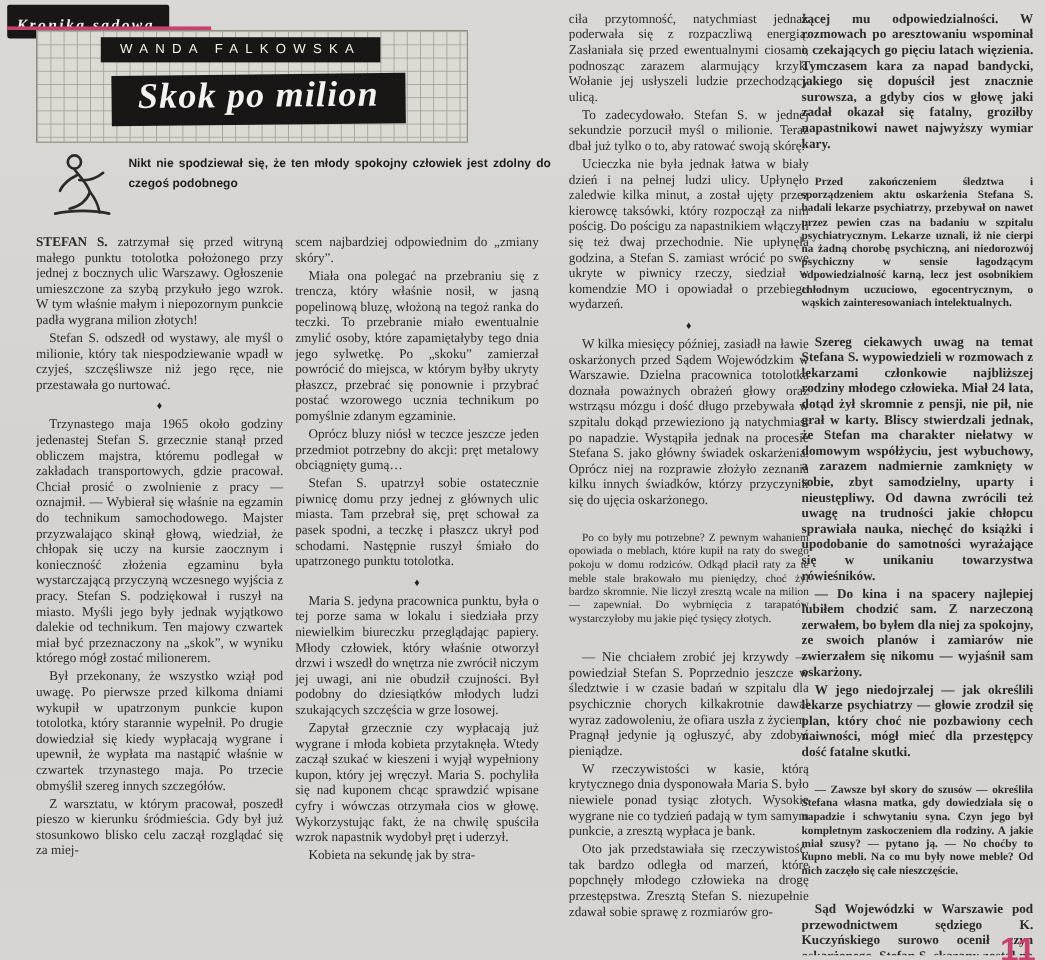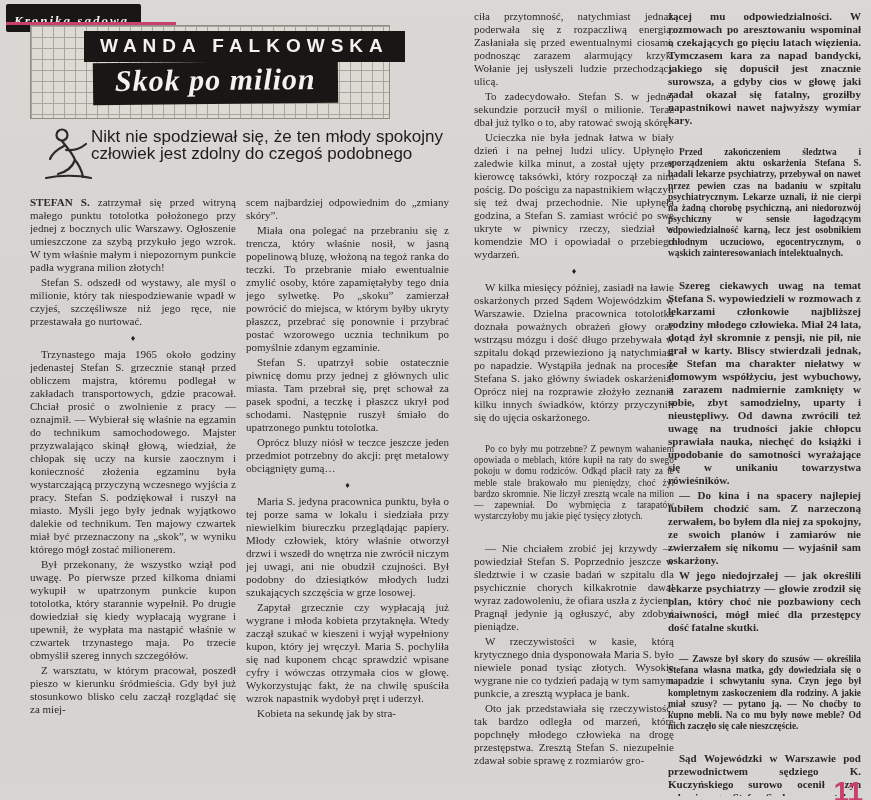--- a/index.html
+++ b/index.html
@@ -18,32 +18,32 @@
   .grid-paper{
     position:absolute;left:30px;top:25px;width:358px;height:92px;
     background-color:#dcdad3;
     background-image:linear-gradient(#a8a59d 1px,transparent 1px),
                      linear-gradient(90deg,#a8a59d 1px,transparent 1px);
     background-size:11px 11px;border:1px solid #8f8c84;
   }
   .author-bar{
     position:absolute;left:84px;top:31px;background:#181715;color:#f3f2ee;
     padding:4px 16px 5px;font-family:"Liberation Sans",sans-serif;
-    font-size:19px;font-weight:bold;letter-spacing:6px;white-space:nowrap;
+    font-size:11px;font-weight:normal;letter-spacing:6px;white-space:nowrap;
   }
   .title-bar{
     position:absolute;left:93px;top:62px;background:#181715;color:#f3f2ee;
     padding:1px 22px 7px;font-size:30px;font-style:italic;font-weight:bold;
     letter-spacing:1px;transform:rotate(-0.6deg);white-space:nowrap;
   }
   .figure-sketch{position:absolute;left:42px;top:124px;width:52px;height:58px;}
   .lede{
-    position:absolute;left:91px;top:128px;width:352px;
-    font-family:"Liberation Sans",sans-serif;font-weight:normal;
-    font-size:17px;line-height:17px;color:#1e1d1b;text-align:justify;
+    position:absolute;left:107px;top:128px;width:352px;
+    font-family:"Liberation Sans",sans-serif;font-weight:bold;
+    font-size:10px;line-height:17px;color:#1e1d1b;text-align:justify;
   }
   
   .col{
     position:absolute;text-align:justify;overflow:hidden;
     font-size:11px;line-height:13px;color:#2b2a28;
   }
   #col1{left:30px; top:196px;width:206px;height:600px;}
   #col2{left:246px;top:196px;width:203px;height:600px;}
   #col3{left:474px;top:10px; width:200px;height:786px;}
   #col4{left:668px;top:10px; width:193px;height:786px;font-weight:bold;}
@@ -91,22 +91,22 @@
       <p class="para normal noindent"><b>STEFAN S. </b>zatrzymał się przed witryną małego punktu totolotka położonego przy jednej z bocznych ulic Warszawy. Ogłoszenie umieszczone za szybą przykuło jego wzrok. W tym właśnie małym i niepozornym punkcie padła wygrana milion złotych!</p>
       <p class="para normal">Stefan S. odszedł od wystawy, ale myśl o milionie, który tak niespodziewanie wpadł w czyjeś, szczęśliwsze niż jego ręce, nie przestawała go nurtować.</p>
       <p class="para sep">♦</p>
       <p class="para normal">Trzynastego maja 1965 około godziny jedenastej Stefan S. grzecznie stanął przed obliczem majstra, któremu podlegał w zakładach transportowych, gdzie pracował. Chciał prosić o zwolnienie z pracy — oznajmił. — Wybierał się właśnie na egzamin do technikum samochodowego. Majster przyzwalająco skinął głową, wiedział, że chłopak się uczy na kursie zaocznym i konieczność złożenia egzaminu była wystarczającą przyczyną wczesnego wyjścia z pracy. Stefan S. podziękował i ruszył na miasto. Myśli jego były jednak wyjątkowo dalekie od technikum. Ten majowy czwartek miał być przeznaczony na „skok”, w wyniku którego mógł zostać milionerem.</p>
       <p class="para normal">Był przekonany, że wszystko wziął pod uwagę. Po pierwsze przed kilkoma dniami wykupił w upatrzonym punkcie kupon totolotka, który starannie wypełnił. Po drugie dowiedział się kiedy wypłacają wygrane i upewnił, że wypłata ma nastąpić właśnie w czwartek trzynastego maja. Po trzecie obmyślił szereg innych szczegółów.</p>
       <p class="para normal">Z warsztatu, w którym pracował, poszedł pieszo w kierunku śródmieścia. Gdy był już stosunkowo blisko celu zaczął rozglądać się za miej-</p>
     </div>
   <div class="col" id="col2">
       <p class="para normal noindent">scem najbardziej odpowiednim do „zmiany skóry”.</p>
       <p class="para normal">Miała ona polegać na przebraniu się z trencza, który właśnie nosił, w jasną popelinową bluzę, włożoną na tegoż ranka do teczki. To przebranie miało ewentualnie zmylić osoby, które zapamiętałyby tego dnia jego sylwetkę. Po „skoku” zamierzał powrócić do miejsca, w którym byłby ukryty płaszcz, przebrać się ponownie i przybrać postać wzorowego ucznia technikum po pomyślnie zdanym egzaminie.</p>
+      <p class="para normal">Oprócz bluzy niósł w teczce jeszcze jeden przedmiot potrzebny do akcji: pręt metalowy obciągnięty gumą…</p>
       <p class="para normal">Stefan S. upatrzył sobie ostatecznie piwnicę domu przy jednej z głównych ulic miasta. Tam przebrał się, pręt schował za pasek spodni, a teczkę i płaszcz ukrył pod schodami. Następnie ruszył śmiało do upatrzonego punktu totolotka.</p>
-      <p class="para normal">Oprócz bluzy niósł w teczce jeszcze jeden przedmiot potrzebny do akcji: pręt metalowy obciągnięty gumą…</p>
       <p class="para sep">♦</p>
       <p class="para normal">Maria S. jedyna pracownica punktu, była o tej porze sama w lokalu i siedziała przy niewielkim biureczku przeglądając papiery. Młody człowiek, który właśnie otworzył drzwi i wszedł do wnętrza nie zwrócił niczym jej uwagi, ani nie obudził czujności. Był podobny do dziesiątków młodych ludzi szukających szczęścia w grze losowej.</p>
       <p class="para normal">Zapytał grzecznie czy wypłacają już wygrane i młoda kobieta przytaknęła. Wtedy zaczął szukać w kieszeni i wyjął wypełniony kupon, który jej wręczył. Maria S. pochyliła się nad kuponem chcąc sprawdzić wpisane cyfry i wówczas otrzymała cios w głowę. Wykorzystując fakt, że na chwilę spuściła wzrok napastnik wydobył pręt i uderzył.</p>
       <p class="para normal">Kobieta na sekundę jak by stra-</p>
     </div>
   <div class="col" id="col3">
       <p class="para normal noindent">ciła przytomność, natychmiast jednak poderwała się z rozpaczliwą energią. Zasłaniała się przed ewentualnymi ciosami, podnosząc zarazem alarmujący krzyk. Wołanie jej usłyszeli ludzie przechodzący ulicą.</p>
       <p class="para normal">To zadecydowało. Stefan S. w jednej sekundzie porzucił myśl o milionie. Teraz dbał już tylko o to, aby ratować swoją skórę.</p>
       <p class="para normal">Ucieczka nie była jednak łatwa w biały dzień i na pełnej ludzi ulicy. Upłynęło zaledwie kilka minut, a został ujęty przez kierowcę taksówki, który rozpoczął za nim pościg. Do pościgu za napastnikiem włączyli się też dwaj przechodnie. Nie upłynęła godzina, a Stefan S. zamiast wrócić po swe ukryte w piwnicy rzeczy, siedział w komendzie MO i opowiadał o przebiegu wydarzeń.</p>
       <p class="para sep">♦</p>

